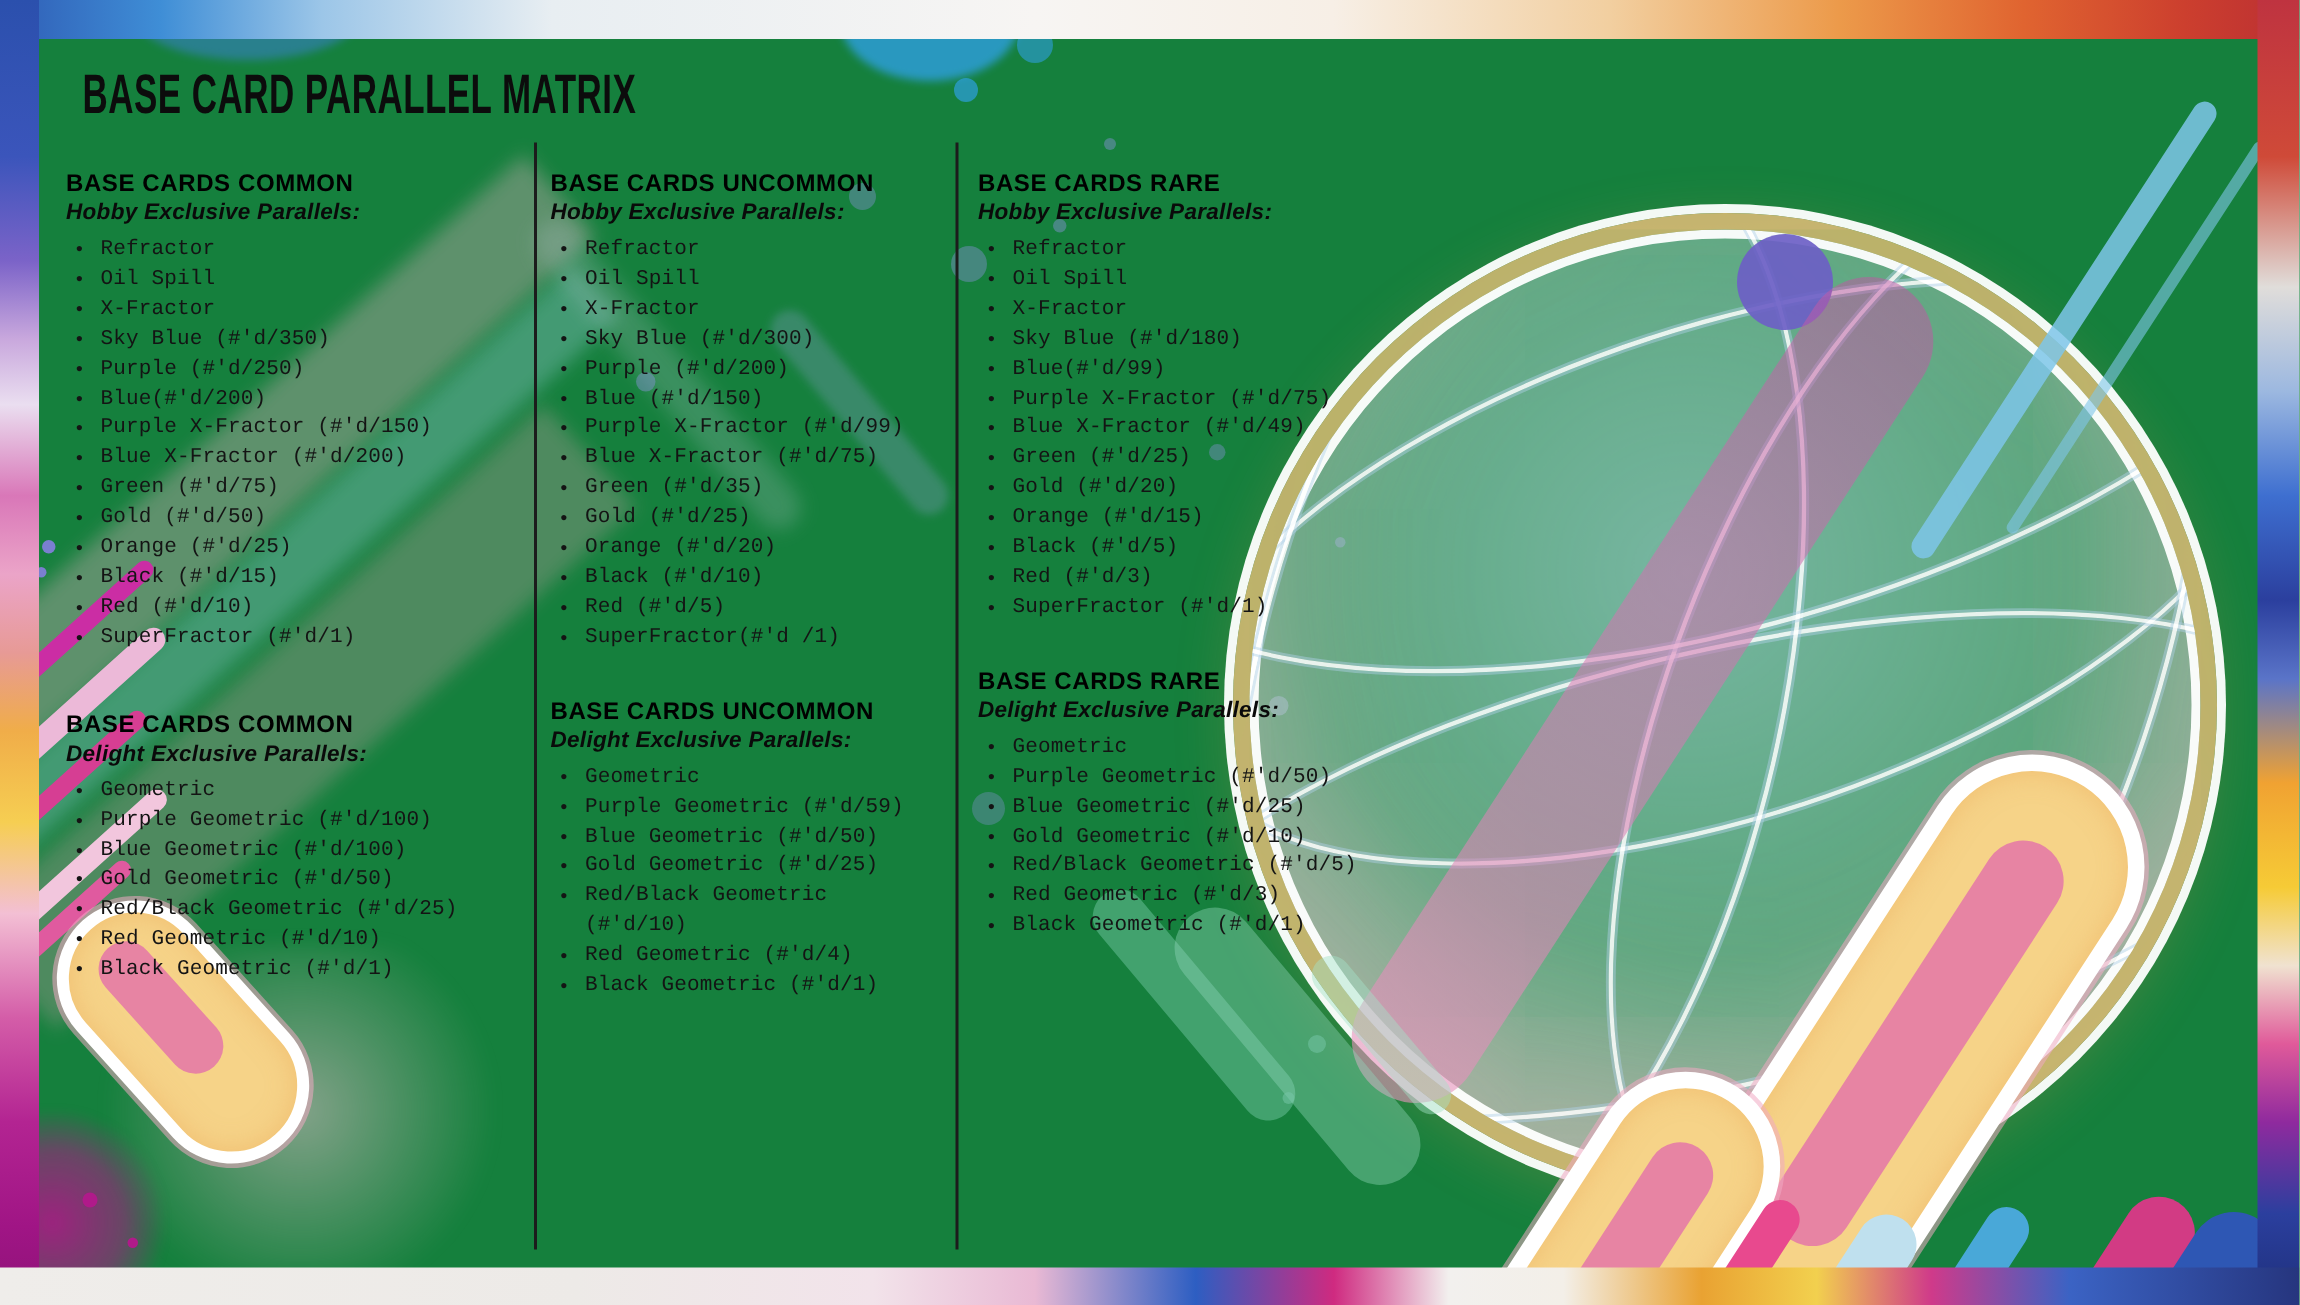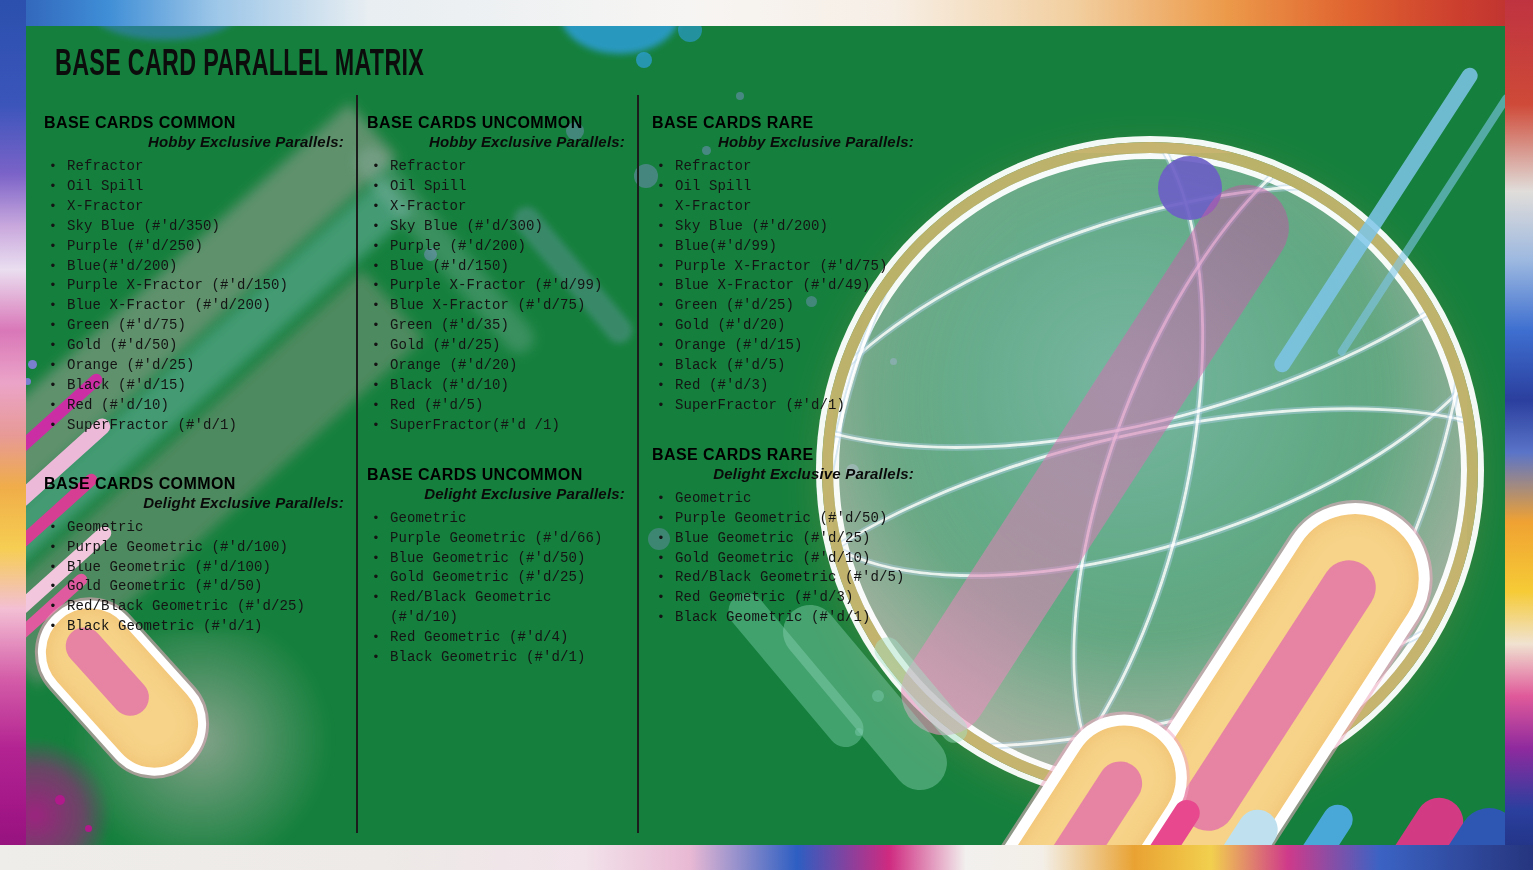--- a/index.html
+++ b/index.html
@@ -51,21 +51,21 @@
   .divider { position:absolute; top:95px; width:2px; height:738px; background:#1c1c1c; }
   .d1 { left:356px; }
   .d2 { left:637px; }
 
   .col { position:absolute; top:98px;margin-top:16px; }
   .col1 { left:44px;  width:300px; }
   .col2 { left:367px; width:258px; }
   .col3 { left:652px; width:262px; }
 
   .sec-h { font-size:16px; font-weight:700; color:#000; letter-spacing:.4px; margin:0 0 1px 0; }
-  .sec-sub { font-size:15px; font-weight:700; font-style:italic; color:#0a0a0a; letter-spacing:.2px; margin:0 0 7px 0;text-align:right; }
+  .sec-sub { font-size:15px; font-weight:700; font-style:italic; color:#0a0a0a; letter-spacing:.2px; margin:0 0 7px 0; }
   .plist { list-style:none;font-family:Liberation Mono, monospace; }
   .plist li { position:relative; padding-left:23px; font-size:14px; line-height:19.9px; color:#141414; letter-spacing:.1px; }
   .plist li::before { content:"\2022"; position:absolute; left:5px; top:0; font-size:13px; color:#141414; }
 
   .sec2 { margin-top:30px; }
   .col1 .sec2 { margin-top:39px; }
 </style>
 <title>BASE CARD PARALLEL MATRIX</title></head>
 <body>
 
@@ -180,20 +180,21 @@
       </section>
       <section class="sec sec2">
         <h3 class="sec-h">BASE CARDS COMMON</h3>
         <p class="sec-sub">Delight Exclusive Parallels:</p>
         <ul class="plist">
             <li>Geometric</li>
             <li>Purple Geometric (#'d/100)</li>
             <li>Blue Geometric (#'d/100)</li>
             <li>Gold Geometric (#'d/50)</li>
             <li>Red/Black Geometric (#'d/25)</li>
+            <li>Red Geometric (#'d/10)</li>
             <li>Black Geometric (#'d/1)</li>
           </ul>
       </section>
     </div>
 
     <div class="col col2">
       <section class="sec">
         <h3 class="sec-h">BASE CARDS UNCOMMON</h3>
         <p class="sec-sub">Hobby Exclusive Parallels:</p>
         <ul class="plist">
@@ -211,39 +212,39 @@
             <li>Black (#'d/10)</li>
             <li>Red (#'d/5)</li>
             <li>SuperFractor(#'d /1)</li>
           </ul>
       </section>
       <section class="sec sec2">
         <h3 class="sec-h">BASE CARDS UNCOMMON</h3>
         <p class="sec-sub">Delight Exclusive Parallels:</p>
         <ul class="plist">
             <li>Geometric</li>
-            <li>Purple Geometric (#'d/66)</li>
+            <li>Purple Geometric (#'d/59)</li>
             <li>Blue Geometric (#'d/50)</li>
             <li>Gold Geometric (#'d/25)</li>
             <li>Red/Black Geometric (#'d/10)</li>
             <li>Red Geometric (#'d/4)</li>
             <li>Black Geometric (#'d/1)</li>
           </ul>
       </section>
     </div>
 
     <div class="col col3">
       <section class="sec">
         <h3 class="sec-h">BASE CARDS RARE</h3>
         <p class="sec-sub">Hobby Exclusive Parallels:</p>
         <ul class="plist">
             <li>Refractor</li>
             <li>Oil Spill</li>
             <li>X-Fractor</li>
-            <li>Sky Blue (#'d/200)</li>
+            <li>Sky Blue (#'d/180)</li>
             <li>Blue(#'d/99)</li>
             <li>Purple X-Fractor (#'d/75)</li>
             <li>Blue X-Fractor (#'d/49)</li>
             <li>Green (#'d/25)</li>
             <li>Gold (#'d/20)</li>
             <li>Orange (#'d/15)</li>
             <li>Black (#'d/5)</li>
             <li>Red (#'d/3)</li>
             <li>SuperFractor (#'d/1)</li>
           </ul>

